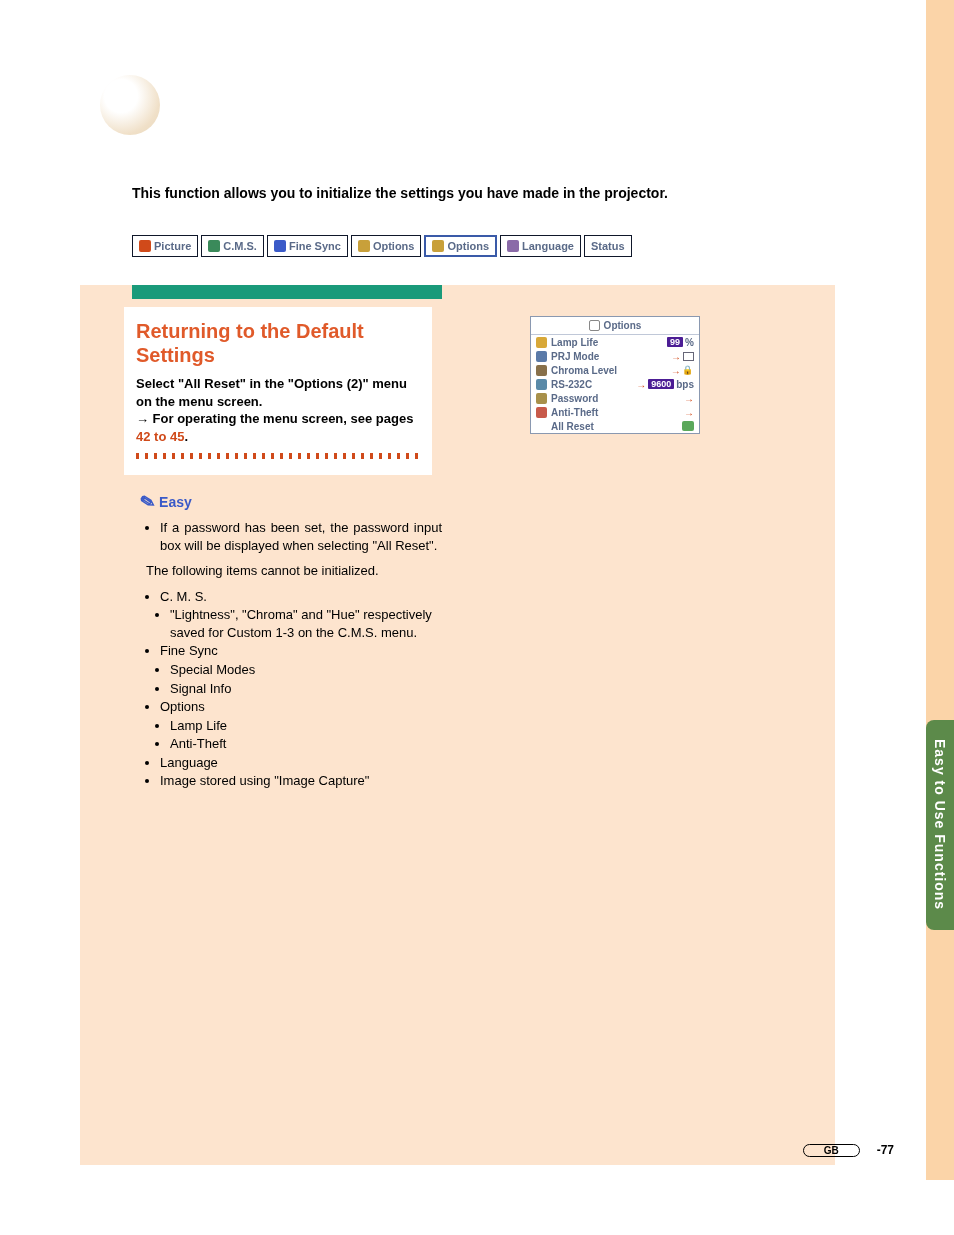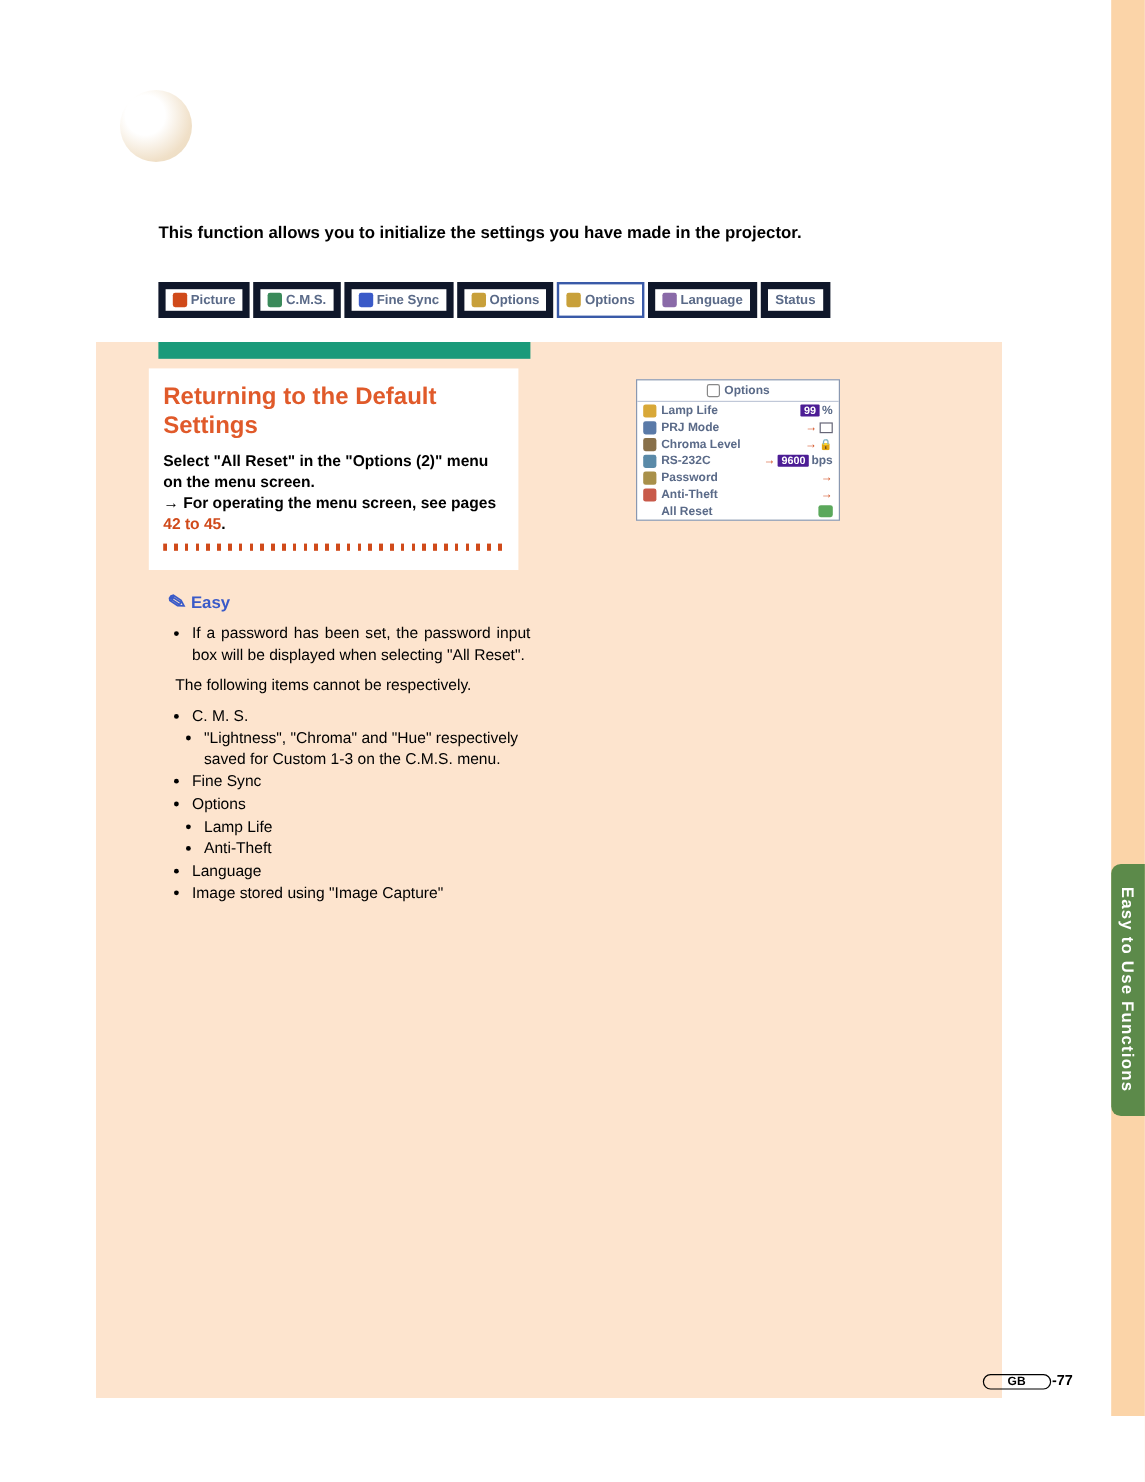--- a/index.html
+++ b/index.html
@@ -80,21 +80,21 @@
   }
   .menu-tabs {
     position: absolute;
     left: 132px;
     top: 235px;
     display: flex;
     gap: 3px;
     z-index: 2;
   }
   .tab {
-    border: 6px solid #0f172a;
+    border: 1px solid #0f172a;
     background: #fff;
     padding: 3px 6px;
     font-size: 11px;
     color: #5a6a88;
     display: flex;
     align-items: center;
     gap: 3px;
     font-weight: bold;
   }
   .tab.sel {
@@ -206,21 +206,21 @@
     bottom: 78px;
     font-size: 12px;
     font-weight: bold;
     z-index: 3;
   }
   .footer .gb {
     border: 1px solid #000;
     border-radius: 7px;
     padding: 0 20px;
     font-size: 10px;
-    margin-right: 1px;
+    margin-right: 17px;
   }
 </style>
 </head>
 <body>
 
 <div class="peach-bg"></div>
 <div class="orange-bar"></div>
 <div class="side-tab">
   <span>Easy to Use Functions</span>
 </div>
@@ -276,28 +276,32 @@
     <span class="note-ico">✎</span>
     <span>Easy</span>
   </div>
 
   <div class="body-text">
     <ul>
       <li>
           <span style="text-align:justify; display:block;">If a password has been set, the password input box will be displayed when selecting "All Reset".</span>
         </li>
     </ul>
-    <div class="para">The following items cannot be respectively.</div>
+    <div class="para">The following items cannot be initialized.</div>
     <ul>
       <li><span>C. M. S.</span>
         <ul>
             <li>"Lightness", "Chroma" and "Hue" respectively saved for Custom 1-3 on the C.M.S. menu.</li>
           </ul>
       </li>
       <li><span>Fine Sync</span>
+        <ul>
+          <li>Special Modes</li>
+          <li>Signal Info</li>
+        </ul>
       </li>
       <li><span>Options</span>
         <ul>
           <li>Lamp Life</li>
           <li>Anti-Theft</li>
         </ul>
       </li>
       <li>Language</li>
       <li>Image stored using "Image Capture"</li>
     </ul>

